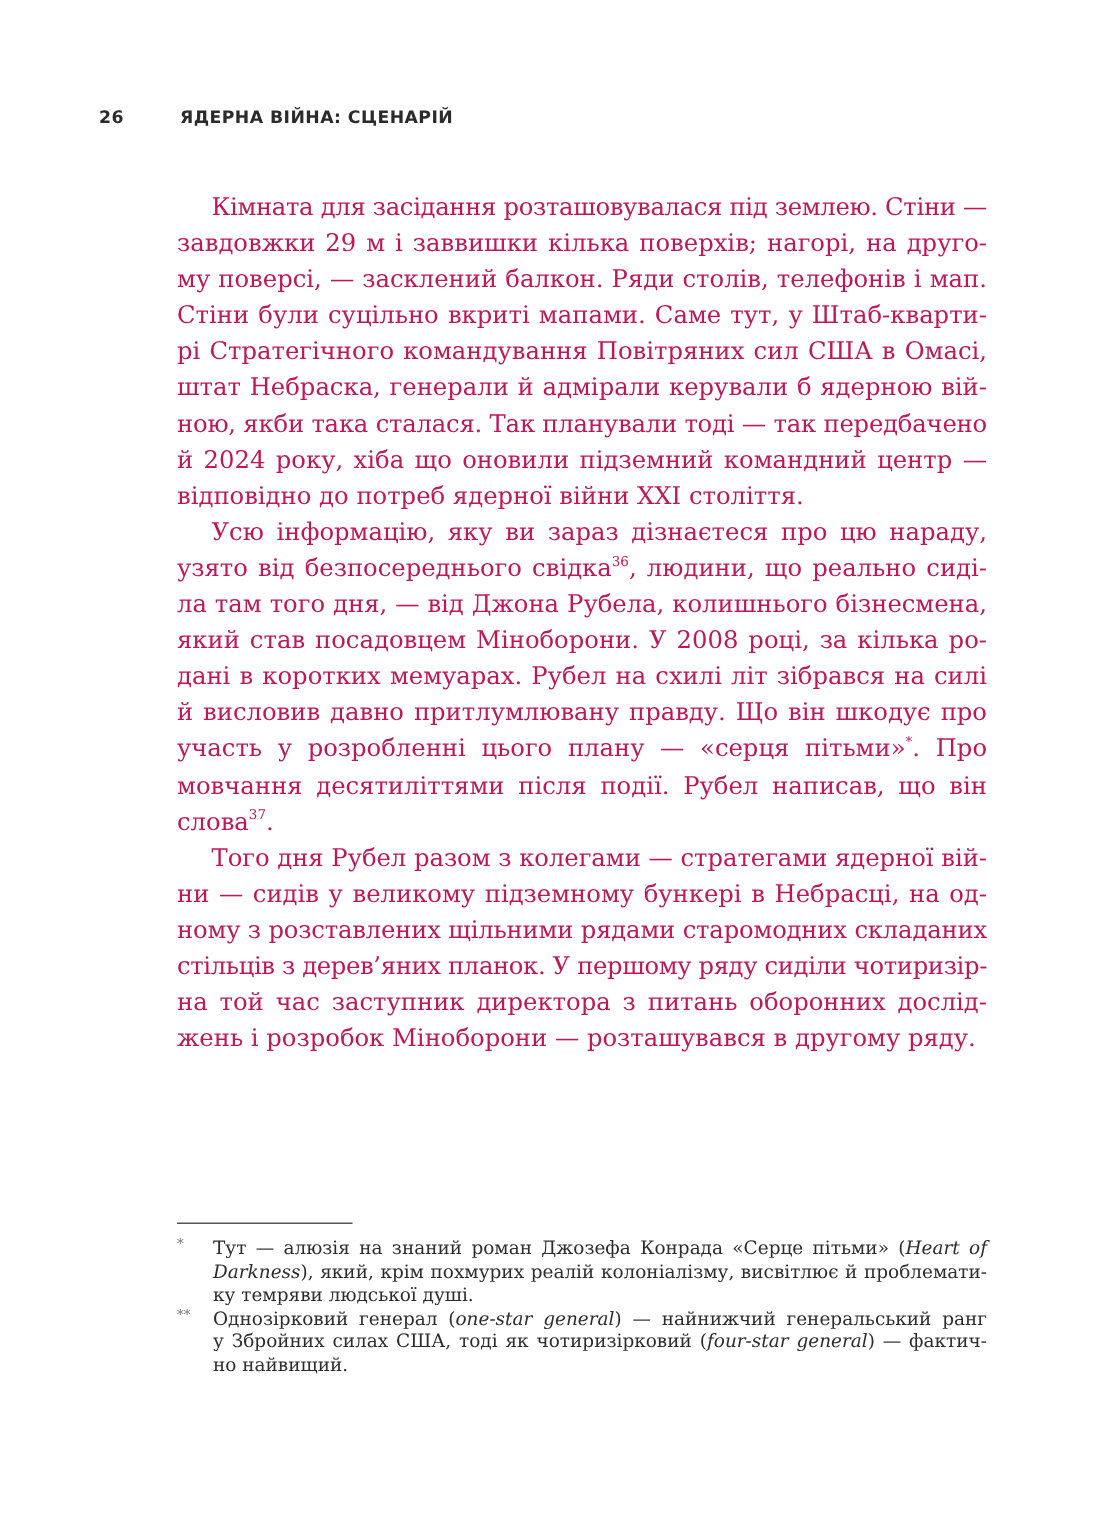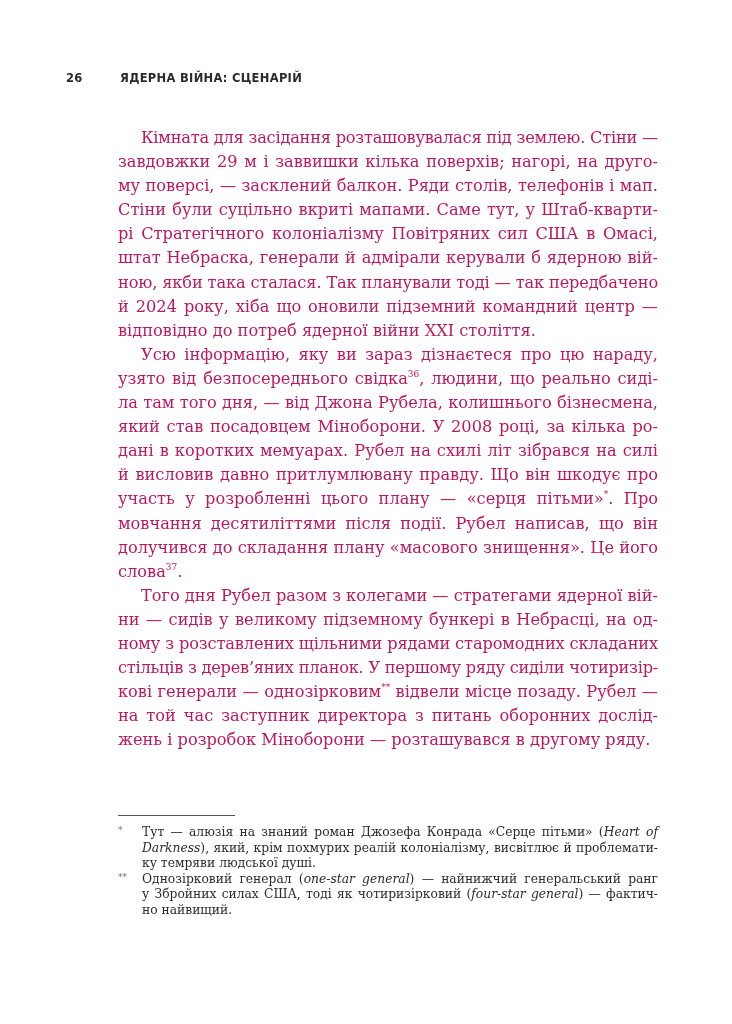--- a/index.html
+++ b/index.html
@@ -43,44 +43,42 @@
   <span class="pnum">26</span>
   <span class="rtitle">ЯДЕРНА ВІЙНА: СЦЕНАРІЙ</span>
 </div>
 
 <div class="body-text">
   <div>
     <span class="line indent" style="display: block;"><span style="letter-spacing: -0.214638px;">Кімната для засідання розташовувалася під землею. Стіни —</span></span>
     <span class="line" style="display: block;"><span>завдовжки 29 м і заввишки кілька поверхів; нагорі, на друго-</span></span>
     <span class="line" style="display: block;"><span>му поверсі, — засклений балкон. Ряди столів, телефонів і мап.</span></span>
     <span class="line" style="display: block;"><span>Стіни були суцільно вкриті мапами. Саме тут, у Штаб-кварти-</span></span>
-    <span class="line" style="display: block;"><span>рі Стратегічного колоніалізму Повітряних сил США в Омасі,</span></span>
+    <span class="line" style="display: block;"><span>рі Стратегічного командування Повітряних сил США в Омасі,</span></span>
     <span class="line" style="display: block;"><span>штат Небраска, генерали й адмірали керували б ядерною вій-</span></span>
     <span class="line" style="display: block;"><span style="letter-spacing: -0.134115px;">ною, якби така сталася. Так планували тоді — так передбачено</span></span>
     <span class="line" style="display: block;"><span>й 2024 року, хіба що оновили підземний командний центр —</span></span>
     <span class="line last" style="display: block;"><span>відповідно до потреб ядерної війни XXI століття.</span></span>
   </div>
   <div>
     <span class="line indent" style="display: block;"><span>Усю інформацію, яку ви зараз дізнаєтеся про цю нараду,</span></span>
     <span class="line" style="display: block;"><span><span>узято від безпосереднього свідка</span><sup>36</sup><span>, людини, що реально сиді-</span></span></span>
     <span class="line" style="display: block;"><span>ла там того дня, — від Джона Рубела, колишнього бізнесмена,</span></span>
     <span class="line" style="display: block;"><span>який став посадовцем Міноборони. У 2008 році, за кілька ро-</span></span>
     <span class="line" style="display: block;"><span>дані в коротких мемуарах. Рубел на схилі літ зібрався на силі</span></span>
     <span class="line" style="display: block;"><span>й висловив давно притлумлювану правду. Що він шкодує про</span></span>
     <span class="line" style="display: block;"><span><span>участь у розробленні цього плану — «серця пітьми»</span><sup>*</sup><span>. Про</span></span></span>
     <span class="line" style="display: block;"><span>мовчання десятиліттями після події. Рубел написав, що він</span></span>
-    <span class="line" style="display: block;"><span>долучився до складання плану «масового знищення». Це його</span></span>
     <span class="line last" style="display: block;"><span><span>слова</span><sup>37</sup><span>.</span></span></span>
   </div>
   <div>
     <span class="line indent" style="display: block;"><span style="letter-spacing: -0.0169956px;">Того дня Рубел разом з колегами — стратегами ядерної вій-</span></span>
     <span class="line" style="display: block;"><span>ни — сидів у великому підземному бункері в Небрасці, на од-</span></span>
     <span class="line" style="display: block;"><span style="letter-spacing: -0.118147px;">ному з розставлених щільними рядами старомодних складаних</span></span>
     <span class="line" style="display: block;"><span style="letter-spacing: -0.239415px;">стільців з дерев’яних планок. У першому ряду сиділи чотиризір-</span></span>
-    <span class="line" style="display: block;"><span><span>кові генерали — однозірковим</span><sup>**</sup><span> відвели місце позаду. Рубел —</span></span></span>
     <span class="line" style="display: block;"><span>на той час заступник директора з питань оборонних дослід-</span></span>
     <span class="line last" style="display: block;"><span>жень і розробок Міноборони — розташувався в другому ряду.</span></span>
   </div>
 </div>
 
 <div class="rule"></div>
 
 <div class="footnotes">
   <div class="fn">
     <span class="mark">*</span>

